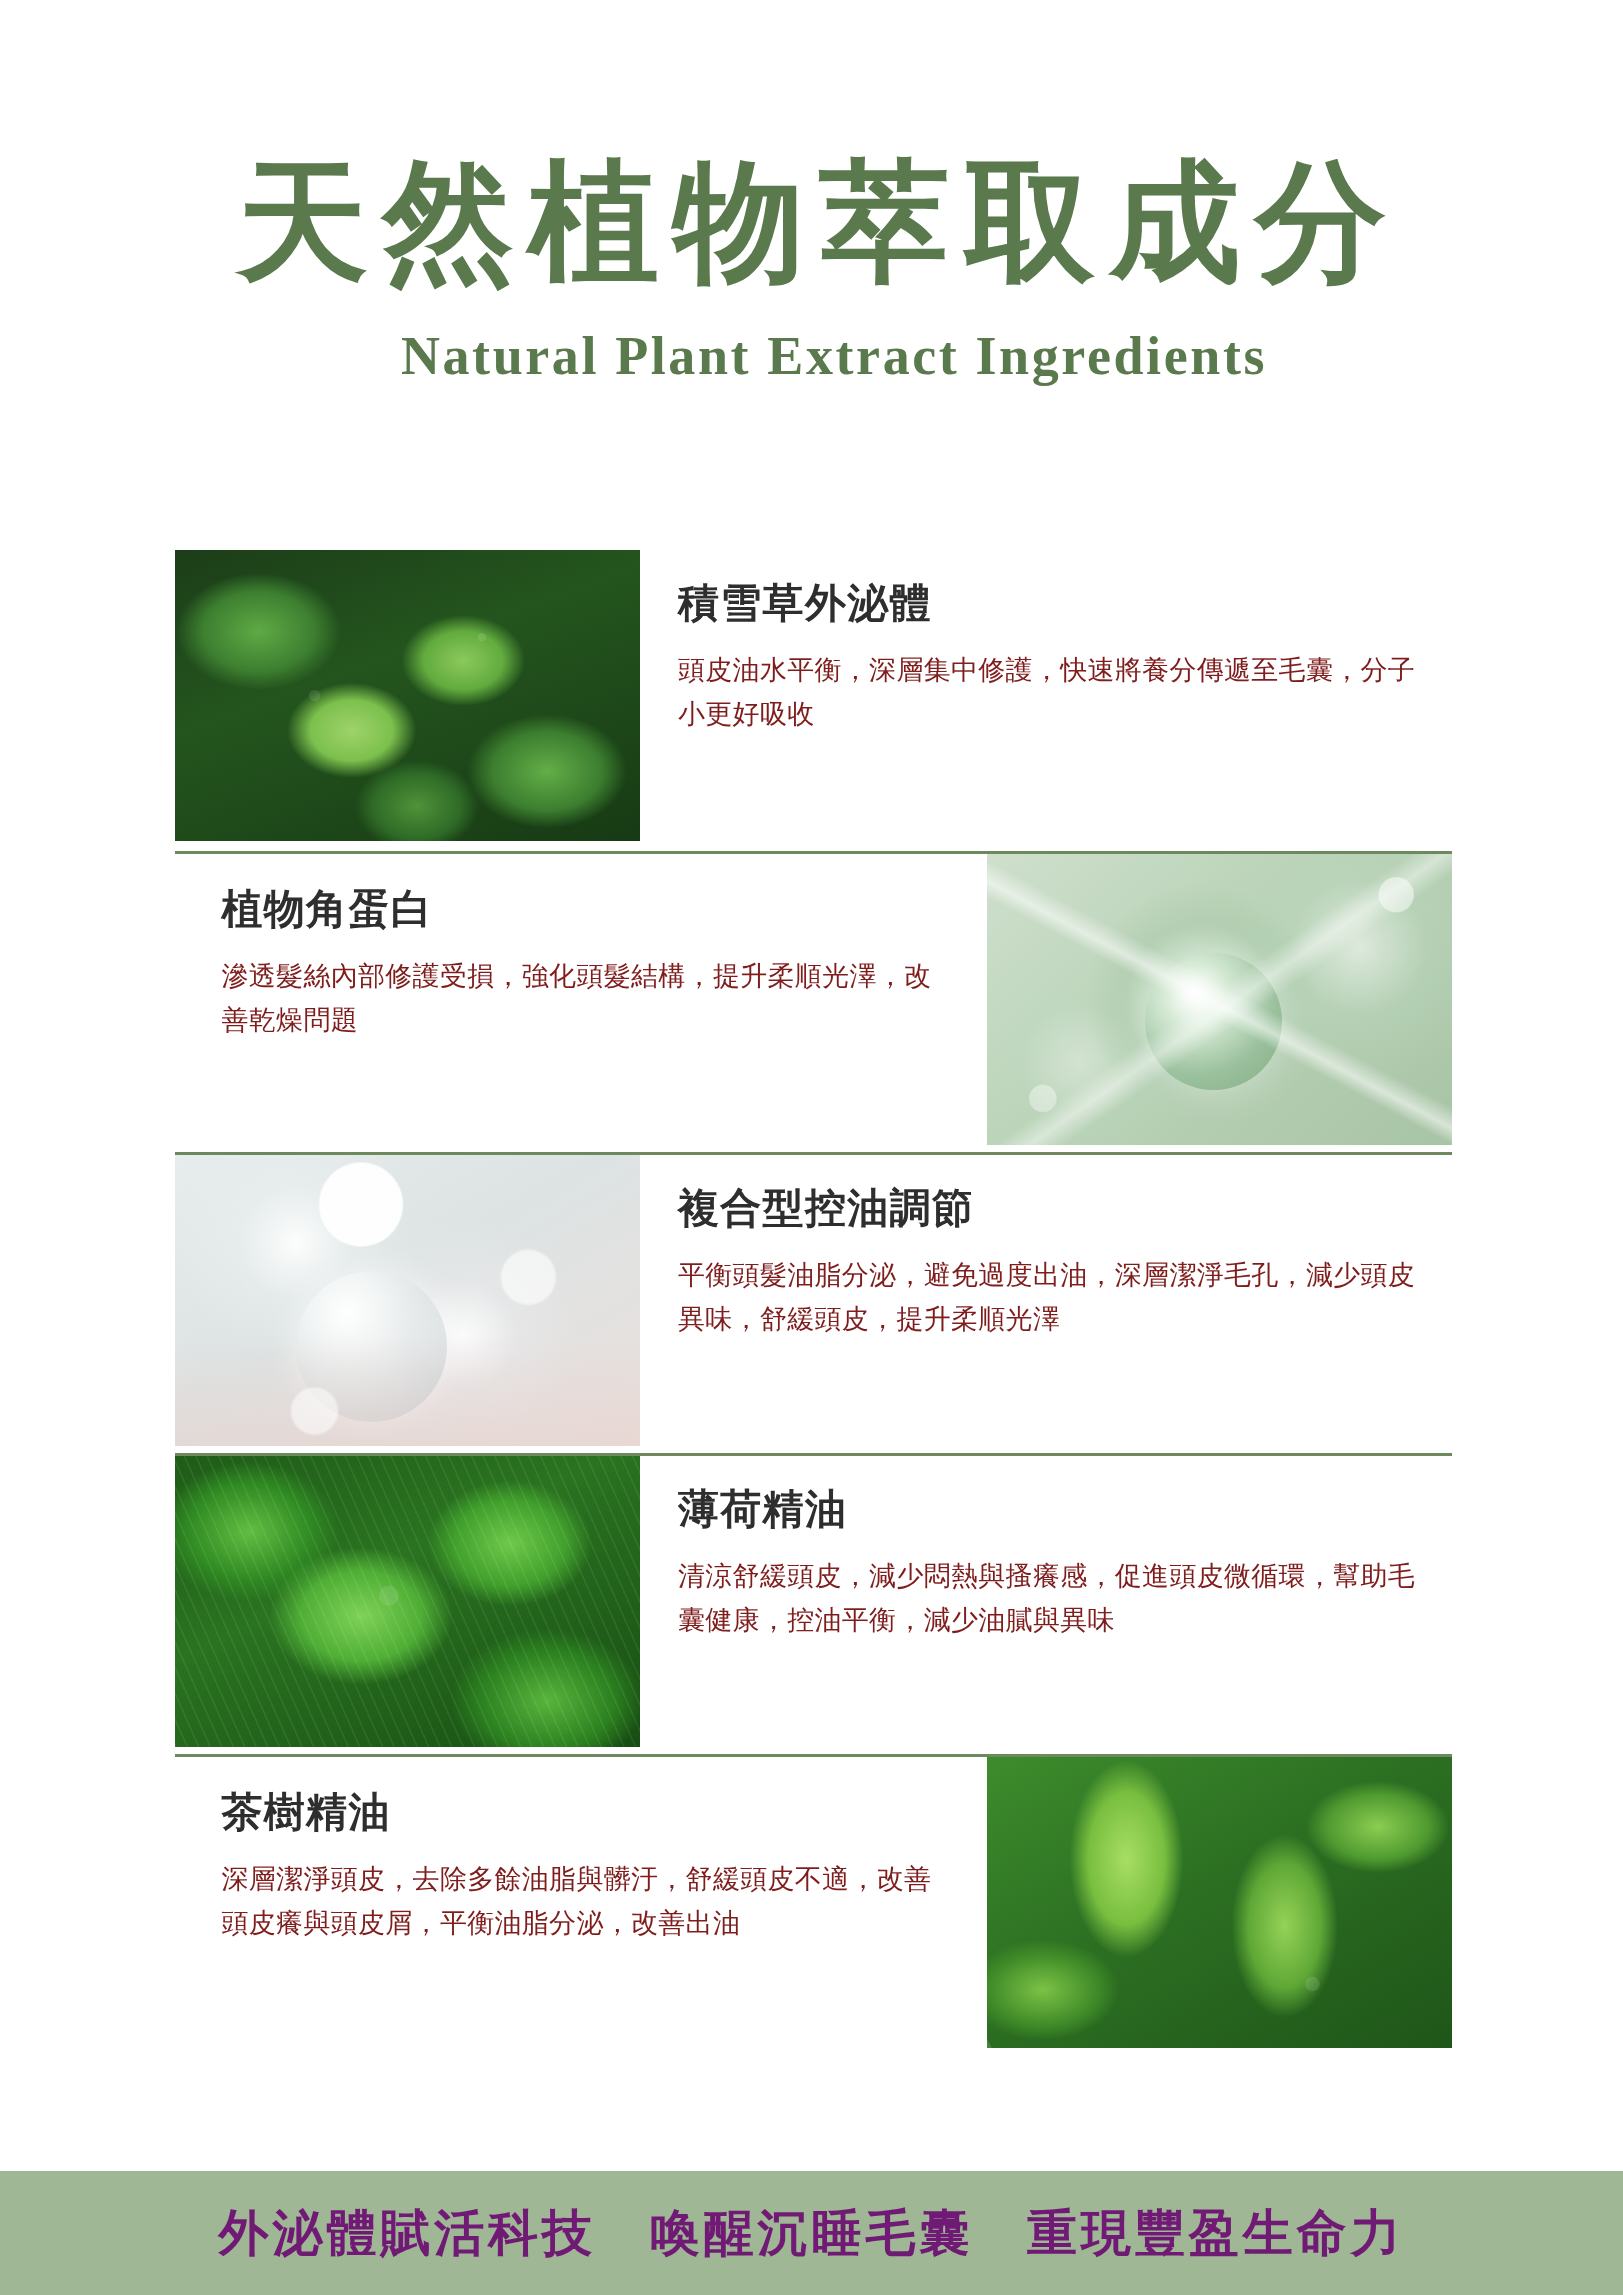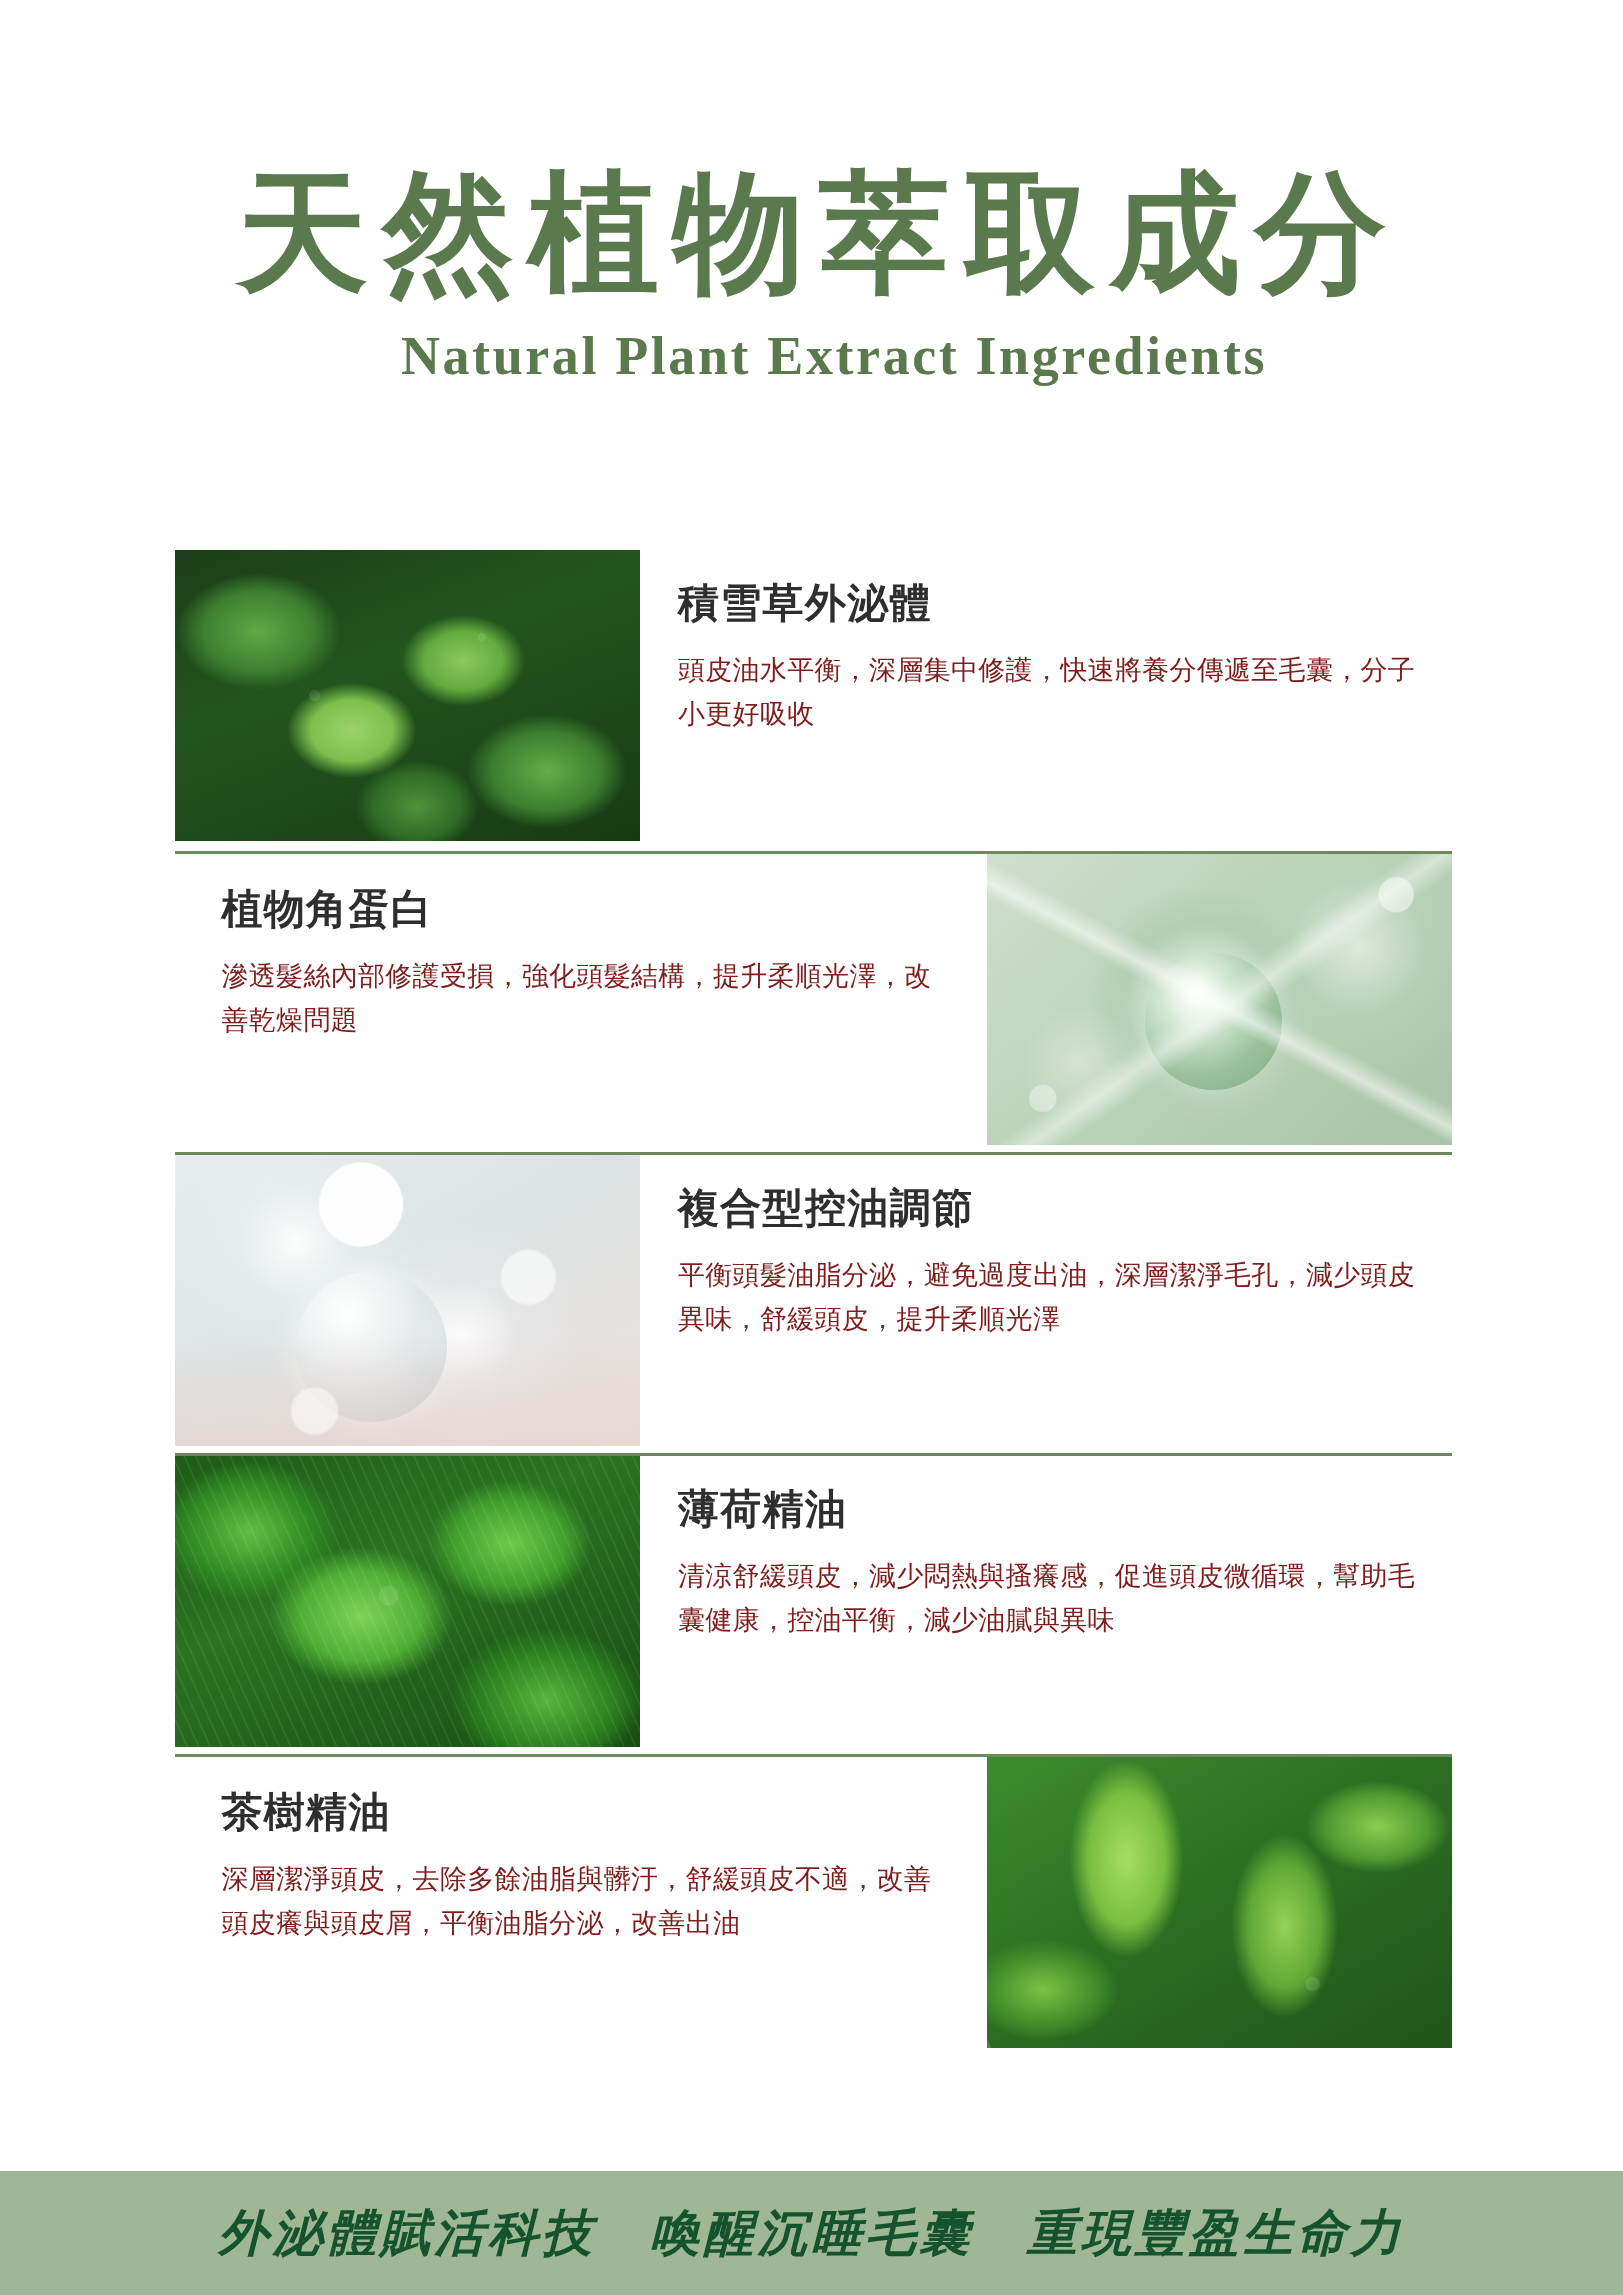--- a/index.html
+++ b/index.html
@@ -23,21 +23,21 @@
   }
 
   .header {
     position: absolute;
     top: 164px;
     left: 0;
     width: 100%;
     text-align: center;
   }
   .title-cn {
-    font-family: Liberation Sans, sans-serif;
+    font-family: Liberation Mono, monospace;
     font-size: 131px;
     font-weight: bold;
     color: #5a7a4e;
     letter-spacing: 14.4px;
     line-height: 1.05;
     margin: 0;
     text-indent: 14.4px;
   }
   .title-en {
     font-family: "Liberation Serif", "DejaVu Serif", serif;
@@ -238,24 +238,23 @@
     height: 124px;
     background: #9fb795;
     display: flex;
     align-items: center;
     justify-content: center;
   }
   .footer-text {
     font-family: "Liberation Serif", "DejaVu Serif", serif;
     font-size: 50px;
     font-weight: bold;
-    color: #14532d;
+    color: #701a75;
     letter-spacing: 3.9px;
     white-space: pre;
-    font-style: italic;
   }
 </style>
 </head>
 <body>
 
 <div class="page">
 
   <div class="header">
     <div class="title-cn">天然植物萃取成分</div>
     <div class="title-en">Natural Plant Extract Ingredients</div>

